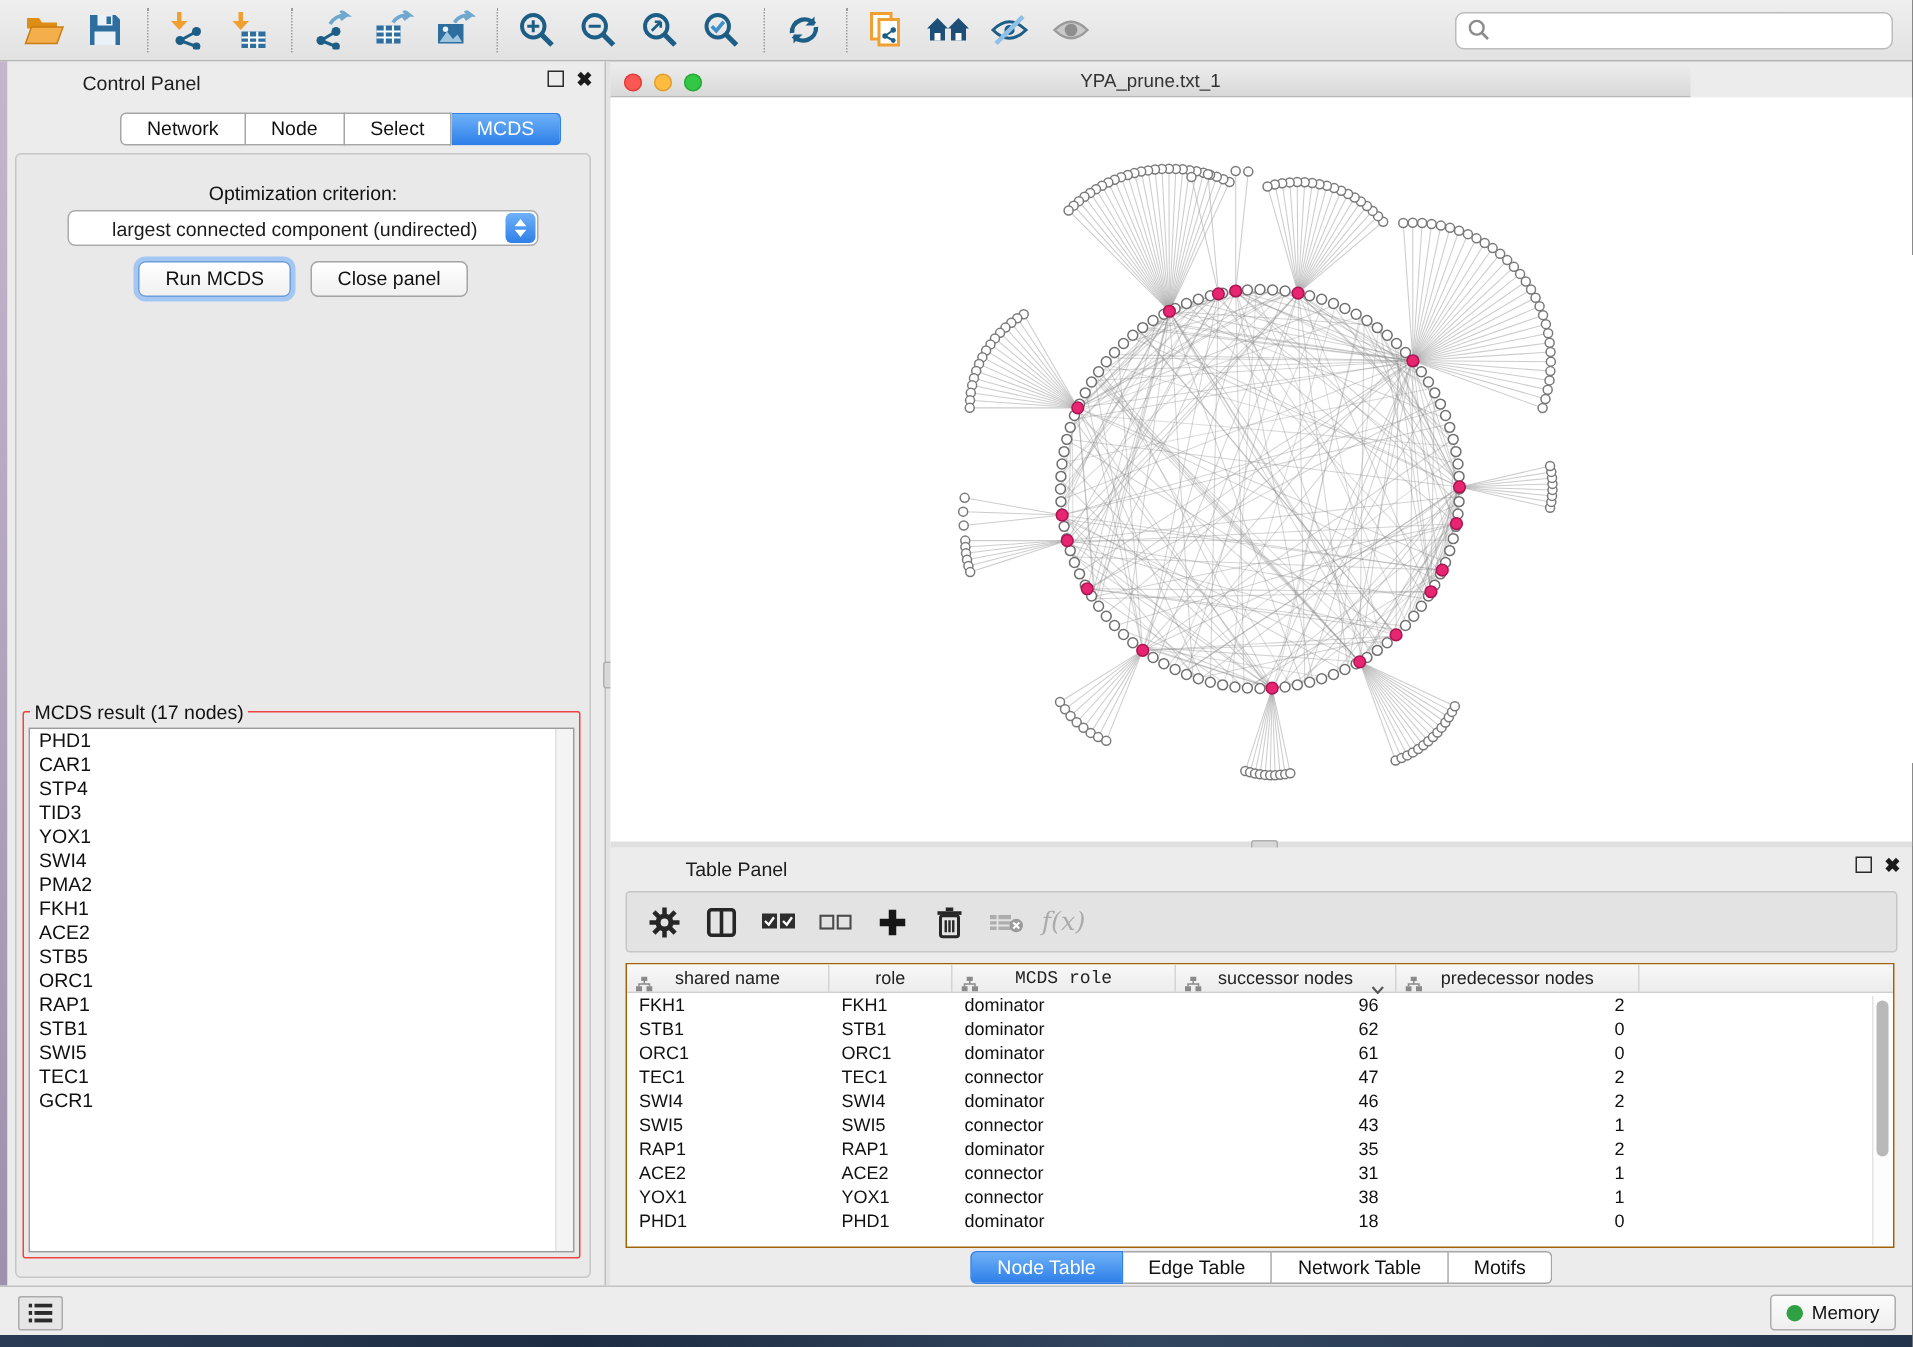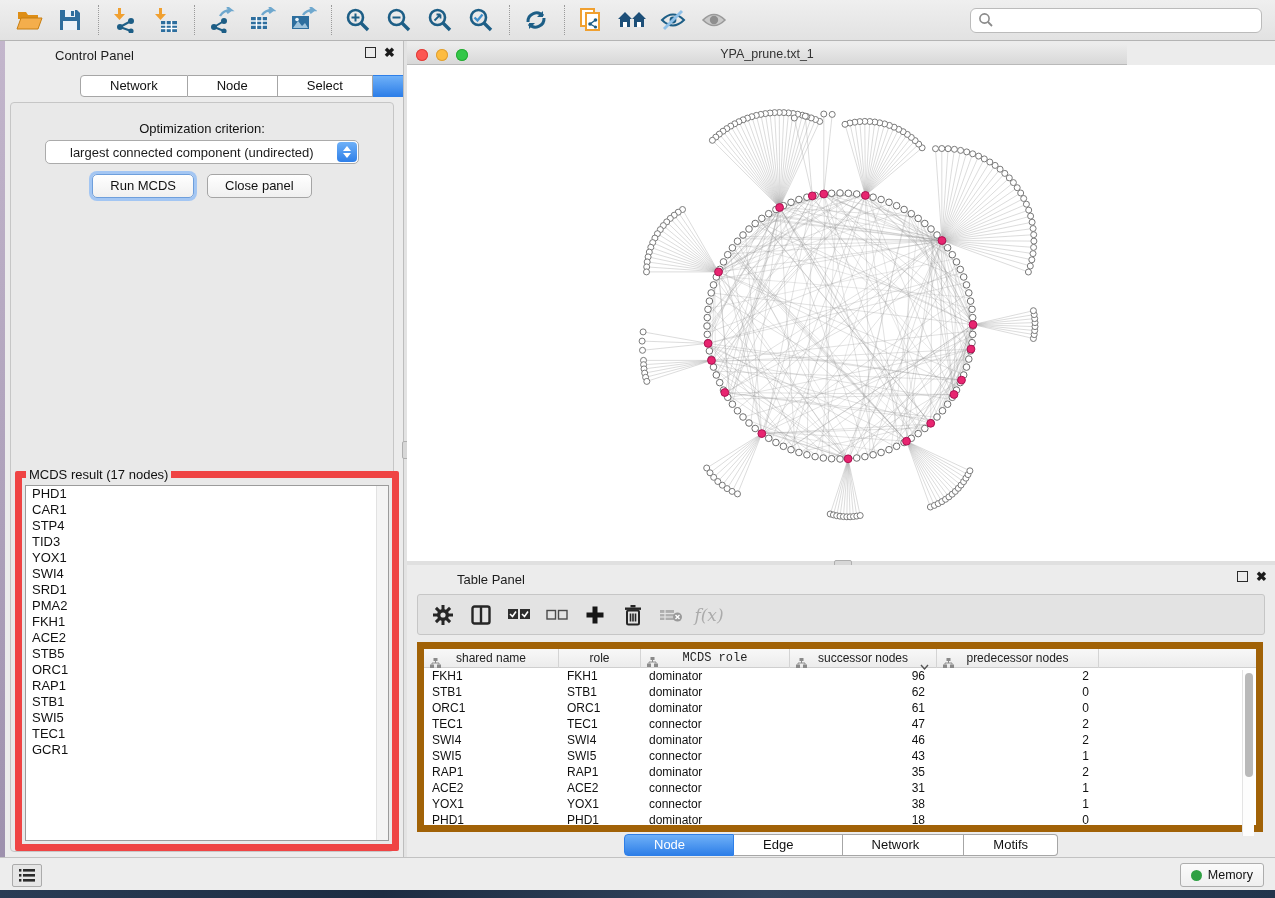--- a/index.html
+++ b/index.html
@@ -22,42 +22,42 @@
                background:linear-gradient(90deg,#2A3C55,#1D2C42 30%,#33465F 60%,#22344C);}
   
   .cp{position:absolute;left:5px;top:41px;width:398px;height:816px;background:#ECECEC;box-sizing:border-box;}
   .panel-header{position:absolute;left:0;top:0;width:100%;height:26px;}
   .panel-title{position:absolute;left:10px;top:7px;font-size:13px;color:#1c1c1c;margin-left:40px;}
   .win-icons{position:absolute;right:8px;top:6px;display:flex;gap:8px;align-items:center;}
   .float-ico{width:9px;height:9px;border:1.6px solid #2b2b2b;display:inline-block;}
   .close-ico{font-size:13px;font-weight:bold;color:#1b1b1b;line-height:11px;}
   .seg-tabs{position:absolute;display:flex;}
   .cp .seg-tabs{left:75px;top:34px;}
-  .seg-tab{height:20px;line-height:20px;padding:0 29px;font-size:13px;background:#fff;
+  .seg-tab{height:20px;line-height:20px;padding:0 17px;font-size:13px;background:#fff;
            border:1px solid #A6A6A6;border-left:none;color:#111;}
   .seg-tab:first-child{border-left:1px solid #A6A6A6;border-radius:4px 0 0 4px;}
   .seg-tab:last-child{border-radius:0 4px 4px 0;text-align:center;}
   .seg-tab.active{background:linear-gradient(#6FB1F8,#2E7FE8);border-color:#2E7FE8;color:#fff;}
   .cp-body{position:absolute;left:5px;top:61px;width:384px;height:750px;background:#E9E9E9;
            border:1px solid #C6C6C6;border-radius:4px;box-sizing:border-box;}
   .opt-label{position:absolute;left:0;top:18px;width:100%;text-align:center;font-size:13px;color:#111;}
   .dropdown{position:absolute;left:34px;top:37px;width:314px;height:24px;background:#fff;
             border:1px solid #ABABAB;border-radius:5px;box-sizing:border-box;
             display:flex;align-items:center;font-size:13px;}
-  .dropdown .dd-text{flex:1;padding-left:24px;white-space:nowrap;}
+  .dropdown .dd-text{flex:1;padding-left:10px;white-space:nowrap;text-align:center;}
   .dd-stepper{width:20px;height:20px;margin-right:1px;border-radius:4px;
               background:linear-gradient(#6FB1F8,#2E7FE8);display:flex;flex-direction:column;
               align-items:center;justify-content:center;gap:2px;}
   .dd-stepper svg{display:block;}
   .btn-row{position:absolute;left:0;top:71px;width:100%;display:flex;justify-content:center;gap:13px;}
   .btn{height:24px;padding:0 17px;background:linear-gradient(#FFFFFF,#F0F0F0);border:1px solid #A5A5A5;
        border-radius:5px;font-size:13px;line-height:22px;color:#111;}
   .btn.focused{box-shadow:0 0 0 3px #A3C6F3;border-color:#6E9FDC;}
   fieldset.mcds{position:absolute;left:4px;top:364px;width:370px;height:370px;margin:0;padding:0;
-                border:7px solid #ef4444;border-radius:2px;}
+                border:1px solid #ef4444;border-radius:2px;}
   fieldset.mcds legend{font-size:13px;margin-left:4px;padding:0 3px;color:#111;}
   .mcds-list{position:absolute;left:3px;top:3px;right:3px;bottom:3px;background:#fff;
              border:1px solid #9B9B9B;overflow:hidden;}
   .mcds-scroll{position:absolute;top:0;right:0;width:11px;height:100%;background:#F4F4F4;border-left:1px solid #E2E2E2;}
   .mcds-item{font-size:13px;line-height:16px;padding-left:6px;color:#111;}
   
   .net-win{position:absolute;left:407px;top:44px;width:720px;height:520px;}
   .net-titlebar{position:absolute;left:0;top:0;width:100%;height:21px;
                 background:linear-gradient(#ECECEC,#D8D8D8);border-bottom:1px solid #B9B9B9;box-sizing:border-box;}
   .net-title{position:absolute;left:0;top:3px;width:100%;text-align:center;font-size:12.5px;color:#333;}
@@ -71,21 +71,21 @@
   .vsplit .hdl{position:absolute;left:-2px;top:400px;width:7px;height:16px;background:#D7D7D7;border:1px solid #AFAFAF;border-radius:2px;}
   .hsplit{position:absolute;left:407px;top:561px;width:868px;height:4px;background:#E0E0E0;}
   .hsplit .hdl{position:absolute;left:427px;top:-1px;width:16px;height:6px;background:#D7D7D7;border:1px solid #AFAFAF;border-radius:2px;}
   
   .tp{position:absolute;left:407px;top:565px;width:868px;height:292px;background:#ECECEC;}
   .tp-toolbar{position:absolute;left:10px;top:29px;width:848px;height:41px;background:#E3E3E3;
               border:1px solid #C6C6C6;border-radius:3px;box-sizing:border-box;
               display:flex;align-items:center;padding-left:12px;}
   .tp-tool{width:26px;height:26px;display:flex;align-items:center;justify-content:center;margin-right:12px;}
   .fx{font-family:"DejaVu Serif",serif;font-style:italic;font-size:17px;color:#ABABAB;}
-  .tbl{position:absolute;left:10px;top:77px;width:846px;height:190px;background:#fff;border:7px solid #a16207;box-sizing:border-box;}
+  .tbl{position:absolute;left:10px;top:77px;width:846px;height:190px;background:#fff;border:1px solid #a16207;box-sizing:border-box;}
   .tbl-head{position:absolute;left:0;top:0;width:100%;height:19px;background:linear-gradient(#F8F8F8,#ECECEC);
             border-bottom:1px solid #CFCFCF;display:flex;box-sizing:border-box;}
   .th{position:relative;height:19px;border-right:1px solid #D4D4D4;box-sizing:border-box;}
   .th .lbl{position:absolute;left:0;top:2px;width:100%;text-align:center;font-size:12px;color:#222;}
   .th .colico{position:absolute;left:6px;top:5px;}
   .th .sortico{position:absolute;right:7px;top:7px;}
   .tbl-body{position:absolute;left:0;top:19px;width:100%;bottom:0;overflow:hidden;}
   .tr{display:flex;height:16px;line-height:16px;}
   .td{font-size:12px;color:#111;box-sizing:border-box;white-space:nowrap;overflow:hidden;}
   .td.l{text-align:left;padding-left:8px;}
@@ -293,21 +293,20 @@
       <fieldset class="mcds">
         <legend>MCDS result (17 nodes)</legend>
         <div class="mcds-list" id="mcds-list">
           <div class="mcds-scroll"></div>
         <div class="mcds-item">PHD1</div>
             <div class="mcds-item">CAR1</div>
             <div class="mcds-item">STP4</div>
             <div class="mcds-item">TID3</div>
             <div class="mcds-item">YOX1</div>
             <div class="mcds-item">SWI4</div>
-            <div class="mcds-item">SRD1</div>
             <div class="mcds-item">PMA2</div>
             <div class="mcds-item">FKH1</div>
             <div class="mcds-item">ACE2</div>
             <div class="mcds-item">STB5</div>
             <div class="mcds-item">ORC1</div>
             <div class="mcds-item">RAP1</div>
             <div class="mcds-item">STB1</div>
             <div class="mcds-item">SWI5</div>
             <div class="mcds-item">TEC1</div>
             <div class="mcds-item">GCR1</div>

